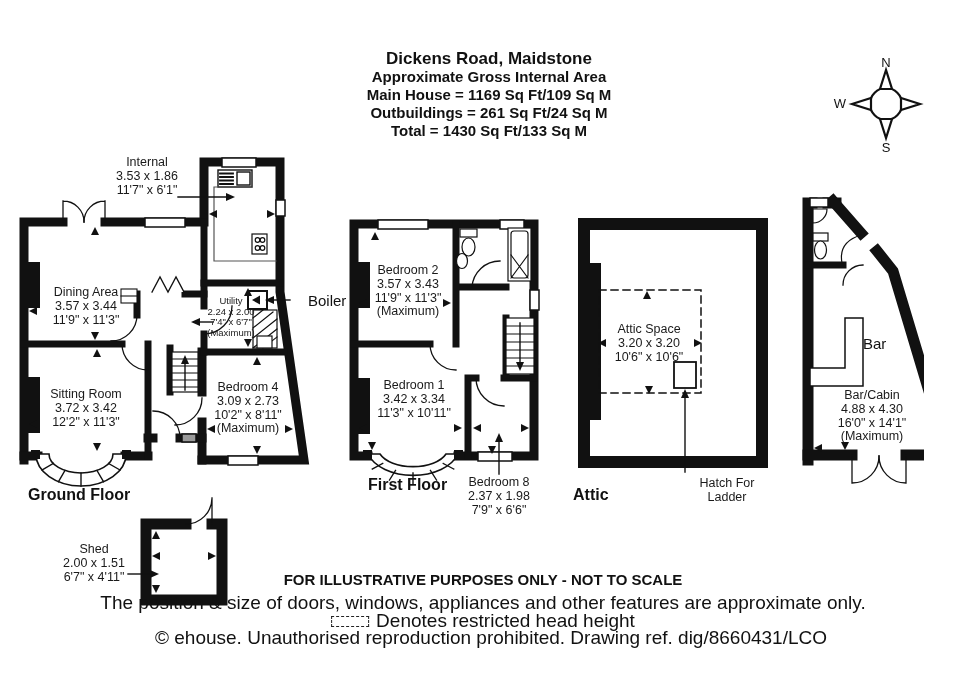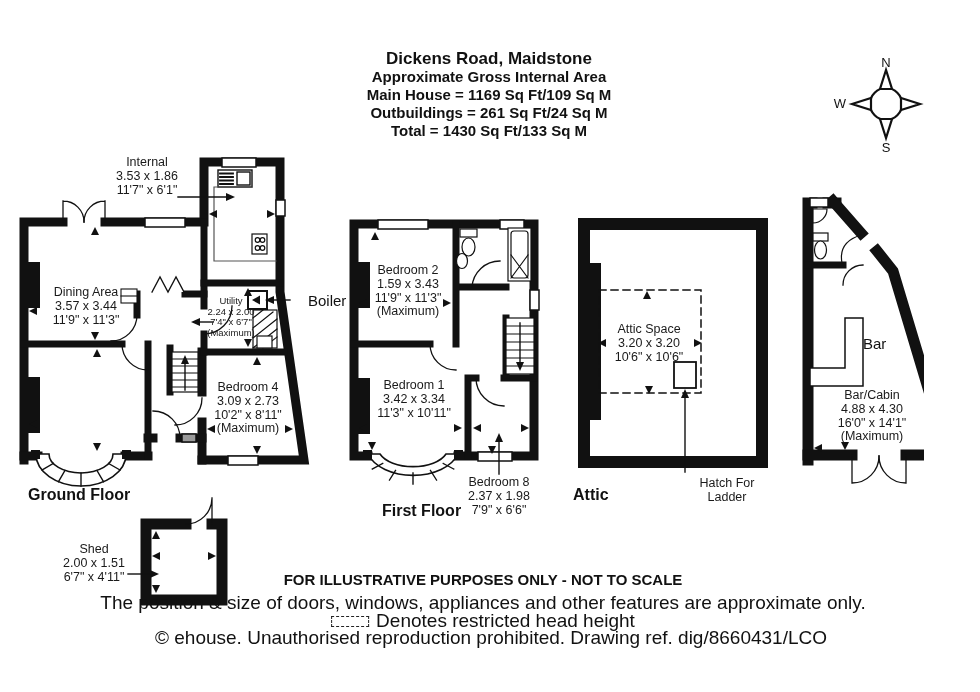--- a/index.html
+++ b/index.html
@@ -294,52 +294,57 @@
   <div class="abs ctr room" style="left:147px;top:156px;">
     <div>Internal</div>
     <div>3.53 x 1.86</div>
     <div>11'7" x 6'1"</div>
   </div>
   <div class="abs ctr room" style="left:86px;top:266px;margin-top:20px;">
     <div>Dining Area</div>
     <div>3.57 x 3.44</div>
     <div>11'9" x 11'3"</div>
   </div>
+  <div class="abs ctr room" style="left:86px;top:388px;">
+    <div>Sitting Room</div>
+    <div>3.72 x 3.42</div>
+    <div>12'2" x 11'3"</div>
+  </div>
   <div class="abs ctr room" style="left:248px;top:381px;">
     <div>Bedroom 4</div>
     <div>3.09 x 2.73</div>
     <div>10'2" x 8'11"</div>
     <div>(Maximum)</div>
   </div>
   <div class="abs ctr room small" style="left:231px;top:296px;">
     <div>Utility</div>
     <div>2.24 x 2.00</div>
     <div>7'4" x 6'7"</div>
     <div>(Maximum)</div>
   </div>
   <div class="abs plain" style="left:293px;top:292px;">Boiler</div>
   <div class="abs floorlbl" style="left:28px;top:486px;">Ground Floor</div>
 
   <div class="abs ctr room" style="left:408px;top:264px;">
     <div>Bedroom 2</div>
-    <div>1.59 x 3.43</div>
+    <div>3.57 x 3.43</div>
     <div>11'9" x 11'3"</div>
     <div>(Maximum)</div>
   </div>
   <div class="abs ctr room" style="left:414px;top:379px;">
     <div>Bedroom 1</div>
     <div>3.42 x 3.34</div>
     <div>11'3" x 10'11"</div>
   </div>
   <div class="abs ctr room" style="left:499px;top:476px;">
     <div>Bedroom 8</div>
     <div>2.37 x 1.98</div>
     <div>7'9" x 6'6"</div>
   </div>
-  <div class="abs floorlbl" style="left:368px;top:502px;margin-left:14px;">First Floor</div>
+  <div class="abs floorlbl" style="left:368px;top:476px;">First Floor</div>
 
   <div class="abs ctr room" style="left:649px;top:323px;">
     <div>Attic Space</div>
     <div>3.20 x 3.20</div>
     <div>10'6" x 10'6"</div>
   </div>
   <div class="abs ctr room" style="left:684px;top:477px;margin-left:43px;">
     <div>Hatch For</div>
     <div>Ladder</div>
   </div>

